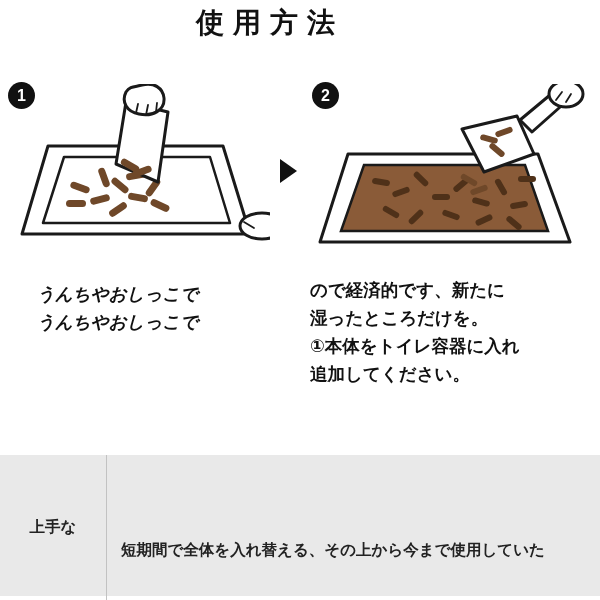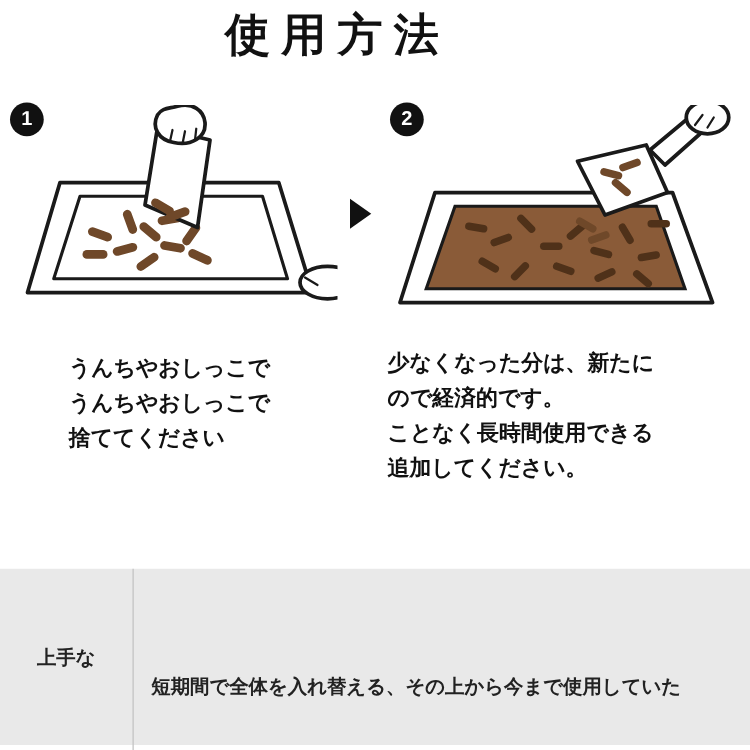--- a/index.html
+++ b/index.html
@@ -1,37 +1,37 @@
 <!DOCTYPE html>
 <html><head>
 <meta charset="utf-8">
 <style>
   html,body{margin:0;padding:0;background:#ffffff;}
   body{width:600px;height:600px;font-family:"Liberation Sans","DejaVu Sans",sans-serif;color:#111111;}
   .page{position:relative;width:600px;height:600px;overflow:hidden;background:#ffffff;}
 
   .title{position:absolute;top:4px;left:0;width:540px;text-align:center;margin:0;
-         font-size:36px;font-weight:bold;letter-spacing:9px;color:#111111;}
+         font-size:28px;font-weight:bold;letter-spacing:9px;color:#111111;}
 
   .badge{position:absolute;width:27px;height:27px;border-radius:50%;background:#111111;color:#ffffff;
          display:flex;align-items:center;justify-content:center;font-size:16px;font-weight:bold;}
   .badge1{left:8px;top:82px;}
   .badge2{left:312px;top:82px;}
 
   .illus{position:absolute;top:84px;}
   .illus svg{display:block;}
   .illus1{left:8px;width:262px;height:185px;}
   .illus2{left:312px;width:280px;height:185px;}
 
   .arrow{position:absolute;left:280px;top:159px;width:0;height:0;
          border-top:12px solid transparent;border-bottom:12px solid transparent;
          border-left:17px solid #111111;}
 
   .caption{position:absolute;font-size:17.5px;font-weight:bold;line-height:28px;color:#111111;}
-  .caption1{left:55px;top:280px;}
+  .caption1{left:37px;top:280px;font-style:italic;}
   .caption2{left:310px;top:276px;}
 
   .note{position:absolute;left:0;top:455px;width:600px;height:141px;background:#e9e9e9;}
   .note-label{position:absolute;left:0;top:0;width:106px;height:145px;
               display:flex;flex-direction:column;justify-content:center;align-items:center;
               font-size:15.5px;font-weight:600;line-height:1.55;color:#222222;}
   .note-divider{position:absolute;left:106px;top:0;width:1px;height:145px;background:#c2c2c2;}
   .note-body{position:absolute;left:121px;top:12px;font-size:15.5px;font-weight:600;
              line-height:33px;color:#222222;white-space:pre;}
 
@@ -75,21 +75,20 @@
       <path class="line" stroke-width="3" d="M118,8 C113,18 119,28 131,30 C145,33 157,26 156,14 C155,4 146,-2 134,1 C127,3 122,2 118,8 Z"></path>
       <path d="M128,29 L130,20 M138,31 L140,21 M148,28 L149,19" stroke="#1a1a1a" stroke-width="1.8" fill="none" stroke-linecap="round"></path>
 
       <ellipse class="line" stroke-width="3" cx="254" cy="142" rx="22" ry="13"></ellipse>
       <path d="M236,138 L246,144" stroke="#1a1a1a" stroke-width="1.8" fill="none" stroke-linecap="round"></path>
     </svg>
   </div>
   <div class="caption caption1">
     <div>うんちやおしっこで</div>
     <div>うんちやおしっこで</div>
-    <div>捨ててください</div>
   </div>
 
   <div class="arrow"></div>
 
   <div class="badge badge2">
     <span>2</span>
   </div>
   <div class="illus illus2">
     <svg viewBox="0 0 280 185" width="280" height="185">
 
@@ -120,23 +119,23 @@
       <rect class="pellet" x="183" y="45" width="18" height="6" rx="3" transform="rotate(-20 192 48)"></rect>
       <rect class="pellet" x="176" y="63" width="18" height="6" rx="3" transform="rotate(40 185 66)"></rect>
 
       <polygon class="line" stroke-width="3" points="208,36 244,6 256,16 220,48"></polygon>
 
       <ellipse class="line" stroke-width="3" cx="254" cy="10" rx="17" ry="13"></ellipse>
       <path d="M244,16 L250,8 M254,18 L259,10" stroke="#1a1a1a" stroke-width="1.8" fill="none" stroke-linecap="round"></path>
     </svg>
   </div>
   <div class="caption caption2">
-    <div>少なくなった分は、新たに</div>
-    <div>ので経済的です。</div>
-    <div>ことなく長時間使用できる</div>
+    <div>ので経済的です、新たに</div>
+    <div>湿ったところだけを。</div>
+    <div>①本体をトイレ容器に入れ</div>
     <div>追加してください。</div>
   </div>
 
   <div class="note">
     <div class="note-label">
       <div>上手な</div>
     </div>
     <div class="note-divider"></div>
     <div class="note-body">
       <div>短期間で全体を入れ替える、その上から今まで使用していた</div>

